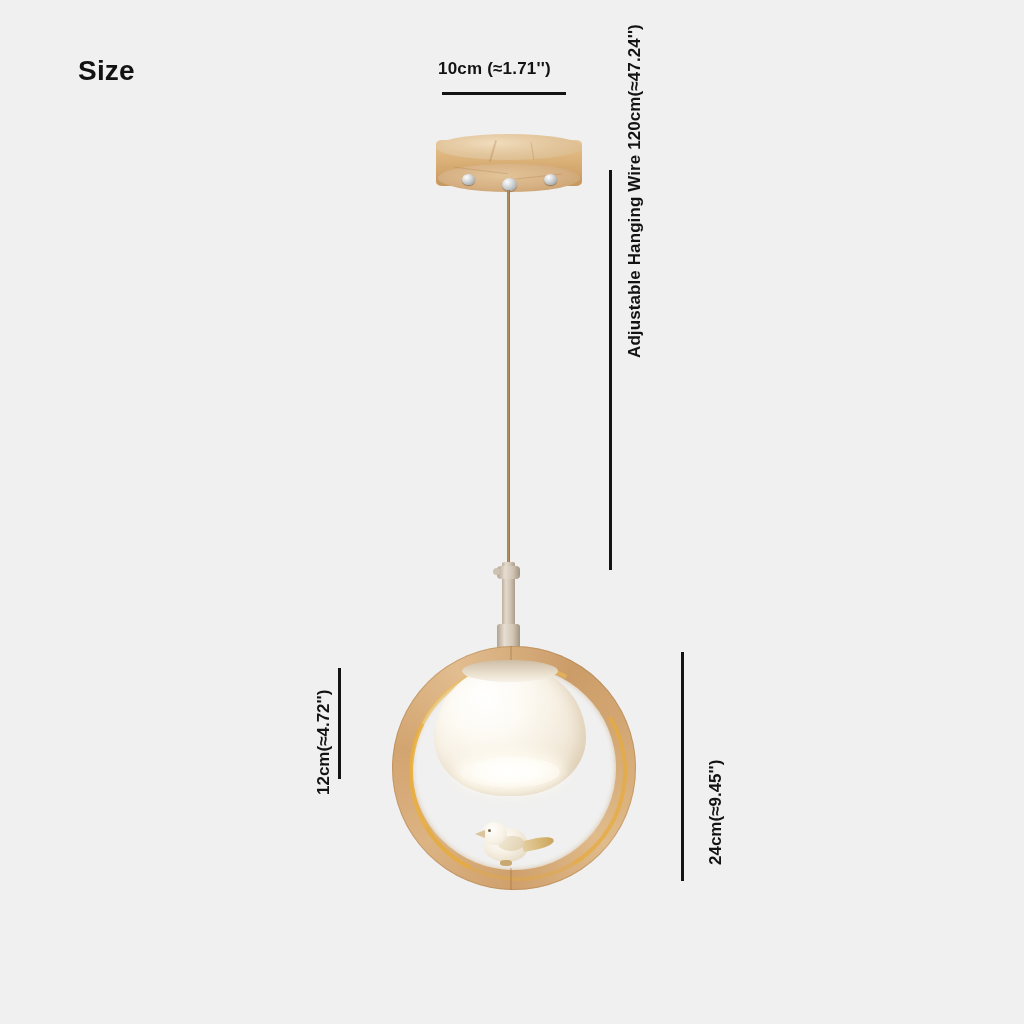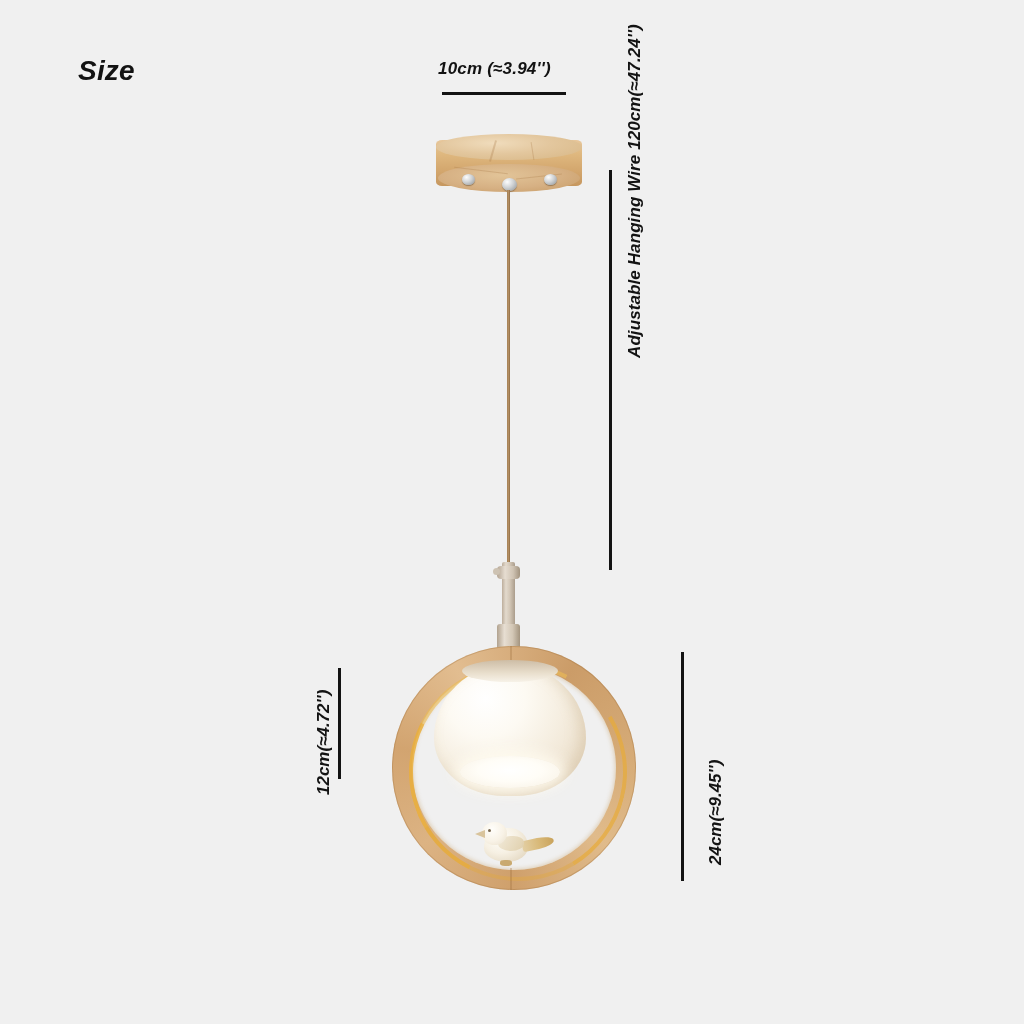--- a/index.html
+++ b/index.html
@@ -12,21 +12,20 @@
     background: #f0f0f0;
     font-family: "Liberation Sans", sans-serif;
     overflow: hidden;
     position: relative;
   }
   #stage {
     position: absolute;
     left: 0; top: 0;
     width: 1024px;
     height: 776px;
-    font-style: italic;
   }
 
   
   .size-title {
     position: absolute;
     left: 78px;
     top: 55px;
     font-size: 28px;
     font-weight: bold;
     color: #121212;
@@ -385,21 +384,21 @@
     background: #c9a96f;
   }
 </style>
 </head>
 <body>
 
 <div id="stage">
 
   <div class="size-title">Size</div>
 
-  <div class="dim-label dim-top">10cm (≈3.94'')</div>
+  <div class="dim-label dim-top">10cm (≈1.71'')</div>
   <div class="rule rule-h rule-top"></div>
 
   <div class="dim-label dim-wire">Adjustable Hanging Wire 120cm(≈47.24'')</div>
   <div class="rule rule-v rule-wire"></div>
 
   <div class="dim-label dim-left">12cm(≈4.72'')</div>
   <div class="rule rule-v rule-left"></div>
 
   <div class="dim-label dim-right">24cm(≈9.45'')</div>
   <div class="rule rule-v rule-right"></div>

